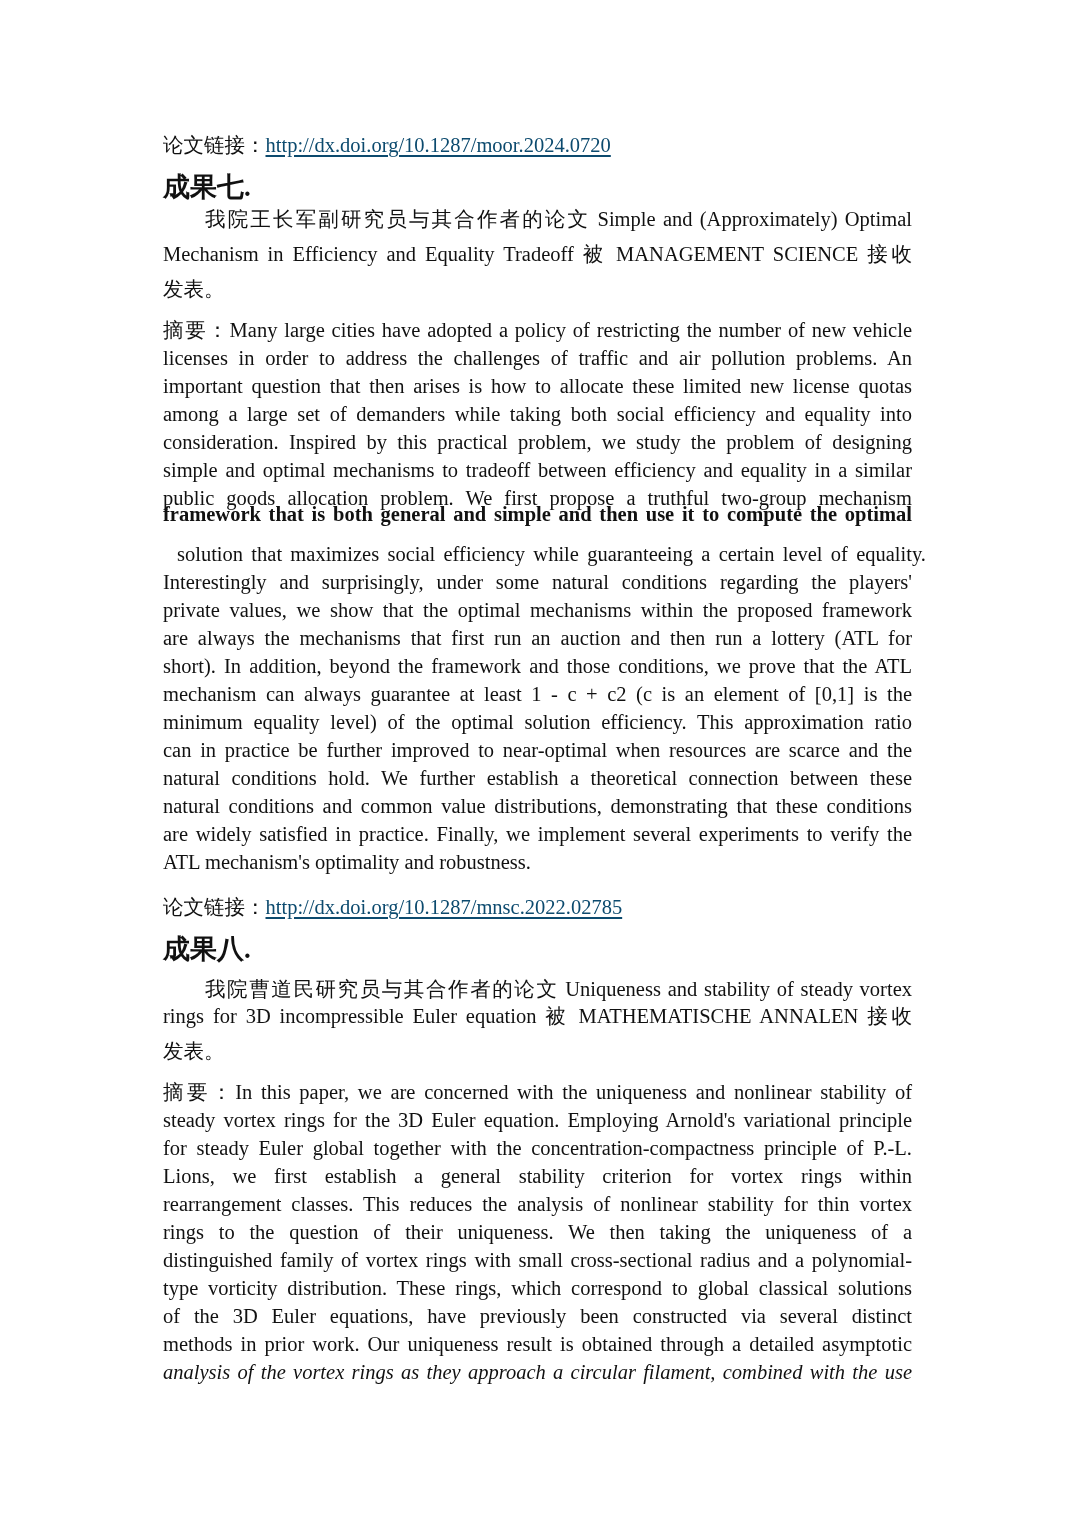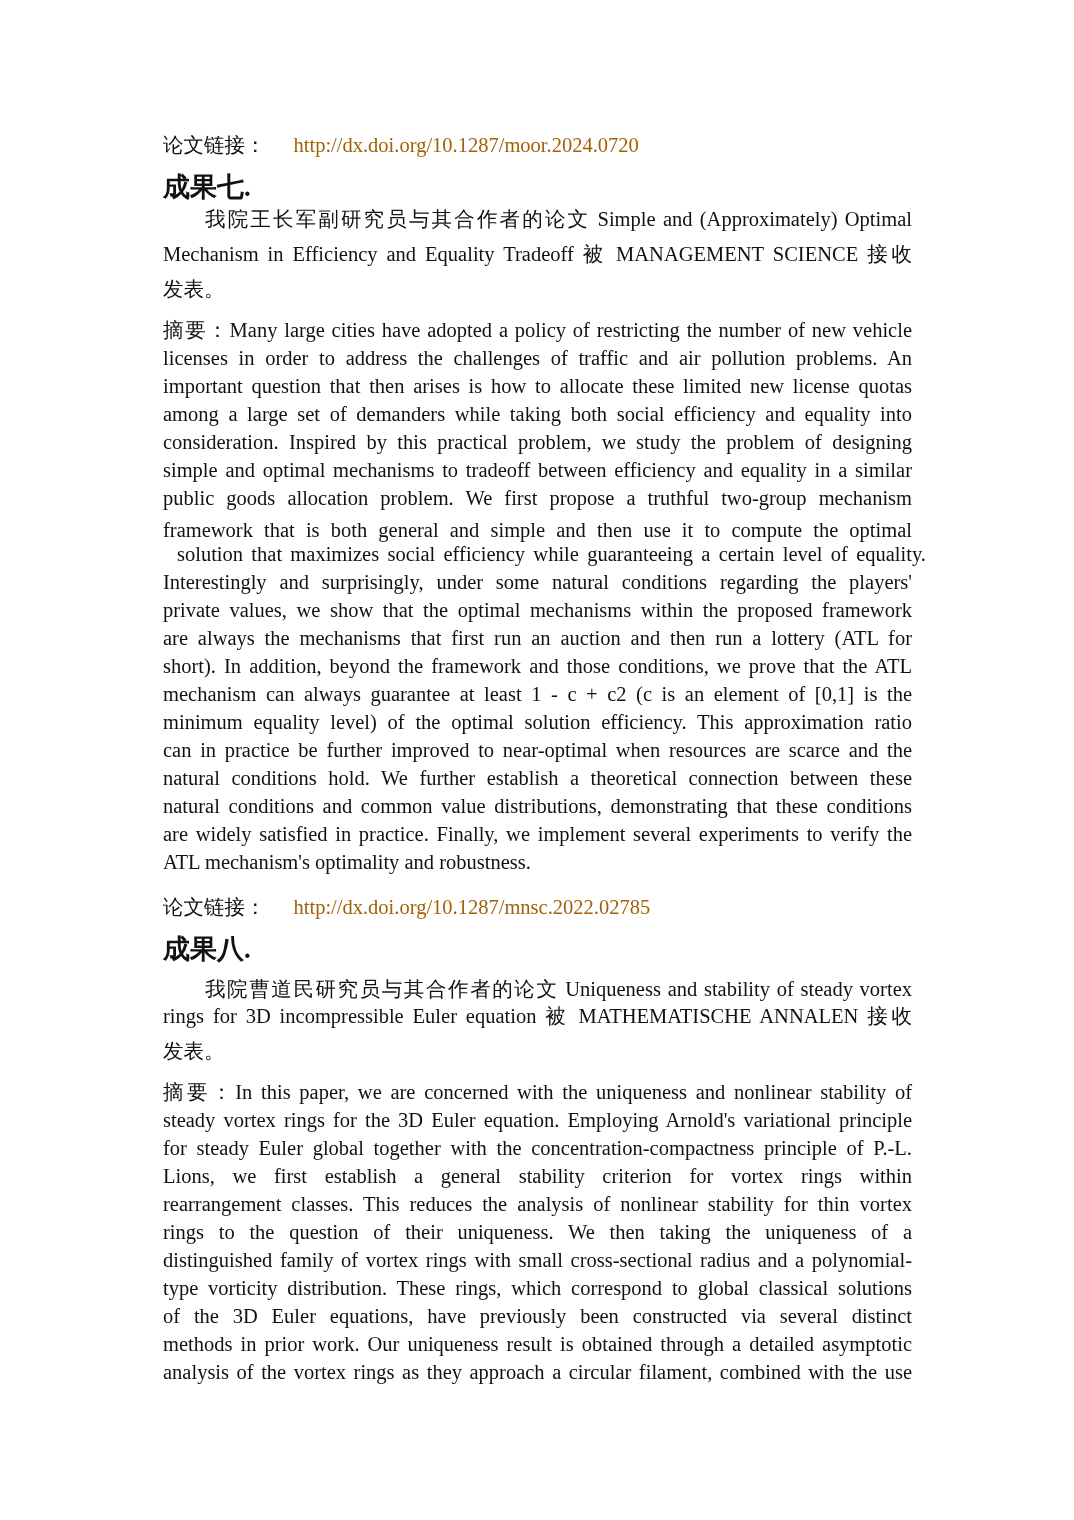--- a/index.html
+++ b/index.html
@@ -4,21 +4,21 @@
   <style>
     html, body { margin: 0; padding: 0; background: #ffffff; }
     body { width: 1074px; height: 1520px; position: relative; overflow: hidden;
       font-family: "Liberation Serif", "DejaVu Serif", serif; color: #111111; }
     .page { position: absolute; left: 163px; top: 0; width: 749px; }
     .ln { position: absolute; left: 0; width: 749px; font-size: 20.5px; line-height: 28px;
       white-space: nowrap; text-align: justify; text-align-last: justify; }
     .ln.last { text-align-last: left; }
     .ln.indent { padding-left: 42px; width: 707px; }
     .heading { font-weight: bold; font-size: 27px; }
-    .link { color: #a16207; text-underline-offset: 3px; margin-left: 28px; }
+    .link { color: #0c4a6e; text-decoration: underline; text-underline-offset: 3px; }
   </style>
 </head>
 <body>
 
 <div class="page">
 
   <div class="ln last" style="top:131px">
     <span>论文链接：</span><a class="link">http://dx.doi.org/10.1287/moor.2024.0720</a>
   </div>
 
@@ -31,21 +31,21 @@
   </div>
 
   <div>
     <div class="ln" style="top: 316px; white-space: normal; height: 28px; overflow: visible;"><span>摘要：</span><span>Many large cities have adopted a policy of restricting the number of new vehicle</span></div>
     <div class="ln" style="top: 344px; white-space: normal; height: 28px; overflow: visible;">licenses in order to address the challenges of traffic and air pollution problems. An</div>
     <div class="ln" style="top: 372px; white-space: normal; height: 28px; overflow: visible;">important question that then arises is how to allocate these limited new license quotas</div>
     <div class="ln" style="top: 400px; white-space: normal; height: 28px; overflow: visible;">among a large set of demanders while taking both social efficiency and equality into</div>
     <div class="ln" style="top: 428px; white-space: normal; height: 28px; overflow: visible;">consideration. Inspired by this practical problem, we study the problem of designing</div>
     <div class="ln" style="top: 456px; white-space: normal; height: 28px; overflow: visible;">simple and optimal mechanisms to tradeoff between efficiency and equality in a similar</div>
     <div class="ln" style="top: 484px; white-space: normal; height: 28px; overflow: visible;">public goods allocation problem. We first propose a truthful two-group mechanism</div>
-    <div class="ln" style="top: 516px; white-space: normal; height: 28px; overflow: visible;">framework that is both general and simple and then use it to compute the optimal</div>
+    <div class="ln" style="top: 500px; white-space: normal; height: 28px; overflow: visible; font-weight: bold;">framework that is both general and simple and then use it to compute the optimal</div>
     <div class="ln" style="top: 540px; white-space: normal; height: 28px; overflow: visible; margin-left: 14px;">solution that maximizes social efficiency while guaranteeing a certain level of equality.</div>
     <div class="ln" style="top: 568px; white-space: normal; height: 28px; overflow: visible;">Interestingly and surprisingly, under some natural conditions regarding the players'</div>
     <div class="ln" style="top: 596px; white-space: normal; height: 28px; overflow: visible;">private values, we show that the optimal mechanisms within the proposed framework</div>
     <div class="ln" style="top: 624px; white-space: normal; height: 28px; overflow: visible;">are always the mechanisms that first run an auction and then run a lottery (ATL for</div>
     <div class="ln" style="top: 652px; white-space: normal; height: 28px; overflow: visible;">short). In addition, beyond the framework and those conditions, we prove that the ATL</div>
     <div class="ln" style="top: 680px; white-space: normal; height: 28px; overflow: visible;">mechanism can always guarantee at least 1 - c + c2 (c is an element of [0,1] is the</div>
     <div class="ln" style="top: 708px; white-space: normal; height: 28px; overflow: visible;">minimum equality level) of the optimal solution efficiency. This approximation ratio</div>
     <div class="ln" style="top: 736px; white-space: normal; height: 28px; overflow: visible;">can in practice be further improved to near-optimal when resources are scarce and the</div>
     <div class="ln" style="top: 764px; white-space: normal; height: 28px; overflow: visible;">natural conditions hold. We further establish a theoretical connection between these</div>
     <div class="ln" style="top: 792px; white-space: normal; height: 28px; overflow: visible;">natural conditions and common value distributions, demonstrating that these conditions</div>
@@ -69,15 +69,15 @@
     <div class="ln" style="top: 1078px; white-space: normal; height: 28px; overflow: visible;"><span>摘要：</span><span>In this paper, we are concerned with the uniqueness and nonlinear stability of</span></div>
     <div class="ln" style="top: 1106px; white-space: normal; height: 28px; overflow: visible;">steady vortex rings for the 3D Euler equation. Employing Arnold's variational principle</div>
     <div class="ln" style="top: 1134px; white-space: normal; height: 28px; overflow: visible;">for steady Euler global together with the concentration-compactness principle of P.-L.</div>
     <div class="ln" style="top: 1162px; white-space: normal; height: 28px; overflow: visible;">Lions, we first establish a general stability criterion for vortex rings within</div>
     <div class="ln" style="top: 1190px; white-space: normal; height: 28px; overflow: visible;">rearrangement classes. This reduces the analysis of nonlinear stability for thin vortex</div>
     <div class="ln" style="top: 1218px; white-space: normal; height: 28px; overflow: visible;">rings to the question of their uniqueness. We then taking the uniqueness of a</div>
     <div class="ln" style="top: 1246px; white-space: normal; height: 28px; overflow: visible;">distinguished family of vortex rings with small cross-sectional radius and a polynomial-</div>
     <div class="ln" style="top: 1274px; white-space: normal; height: 28px; overflow: visible;">type vorticity distribution. These rings, which correspond to global classical solutions</div>
     <div class="ln" style="top: 1302px; white-space: normal; height: 28px; overflow: visible;">of the 3D Euler equations, have previously been constructed via several distinct</div>
     <div class="ln" style="top: 1330px; white-space: normal; height: 28px; overflow: visible;">methods in prior work. Our uniqueness result is obtained through a detailed asymptotic</div>
-    <div class="ln" style="top: 1358px; white-space: normal; height: 28px; overflow: visible;">analysis of the vortex rings as they approach a circular filament, combined with the use</div>
+    <div class="ln" style="top: 1358px; white-space: normal; height: 28px; overflow: visible; font-style: italic;">analysis of the vortex rings as they approach a circular filament, combined with the use</div>
   </div>
 </div>
 
 </body></html>

